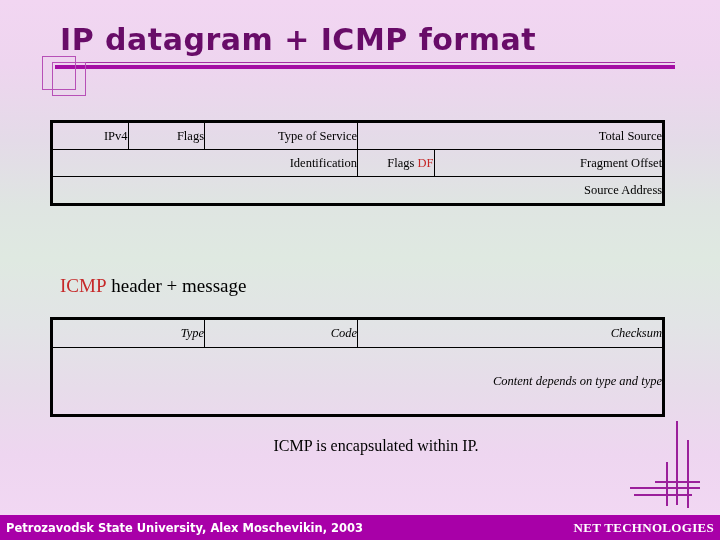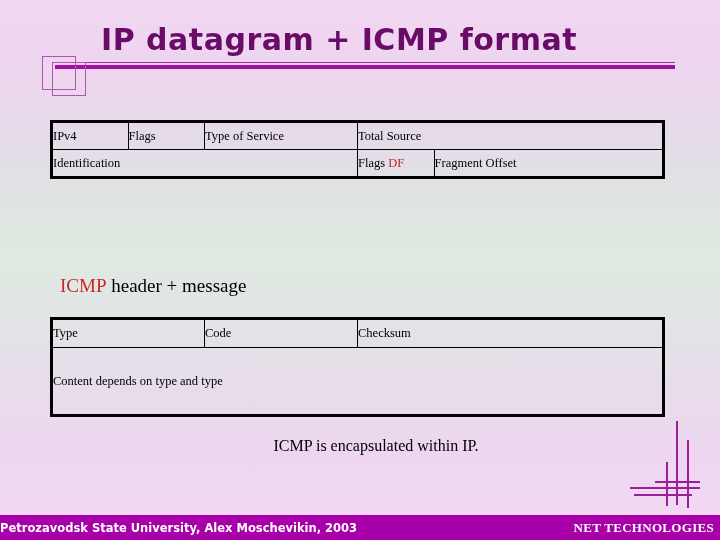--- a/index.html
+++ b/index.html
@@ -36,21 +36,20 @@
     left: 0;
     top: 22px;
     width: 596px;
     text-align: center;
     font-family: "DejaVu Sans", sans-serif;
     font-weight: bold;
     font-size: 30px;
     letter-spacing: 0.5px;
     color: #680C68;
     white-space: nowrap;
-    padding-left: 41px;
   }
 
   
   .title-rule-thin {
     position: absolute;
     left: 55px;
     top: 62px;
     width: 620px;
     height: 1px;
     background: #a32ea3;
@@ -75,34 +74,34 @@
 
   
   table.pkt {
     position: absolute;
     border-collapse: collapse;
     table-layout: fixed;
     border: 3px solid #000;
   }
   table.pkt td {
     border: 1px solid #000;
-    text-align: left;
+    text-align: right;
     vertical-align: middle;
     font-family: "Liberation Serif", "DejaVu Serif", serif;
     font-size: 12.5px;
     color: #000;
     padding: 0;
     background: transparent;
     white-space: nowrap;
   }
 
   #ip-table { left: 50px; top: 120px; width: 612px; }
   #ip-table td { height: 26px; }
 
-  #icmp-table { left: 50px; top: 317px; width: 612px; }
+  #icmp-table { left: 50px; top: 317px; width: 612px; font-style: italic; }
   #icmp-table td.hdr { height: 27px; }
   #icmp-table td.body { height: 66px; }
 
   .red { color: #c62828; font-family: Liberation Serif, serif; }
 
   
   #icmp-heading {
     position: absolute;
     left: 60px;
     top: 275px;
@@ -145,20 +144,21 @@
     background: #a800a8;
     display: flex;
     align-items: center;
     justify-content: space-between;
   }
   #footer-left {
     font-family: "DejaVu Sans", sans-serif;
     font-weight: bold;
     font-size: 11.5px;
     color: #ffffff;
+    padding-left: 6px;
     white-space: nowrap;
   }
   #footer-right {
     font-family: "Liberation Serif", "DejaVu Serif", serif;
     font-weight: bold;
     font-size: 13px;
     color: #ffffff;
     padding-right: 6px;
     letter-spacing: 0.3px;
     white-space: nowrap;
@@ -200,20 +200,23 @@
       <tr>
         <td colspan="2">IPv4</td>
         <td colspan="2">Flags</td>
         <td colspan="4">Type of Service</td>
         <td colspan="8">Total Source</td>
       </tr>
       <tr>
         <td colspan="8">Identification</td>
         <td colspan="2"><span>Flags </span><span class="red">DF</span></td>
         <td colspan="6">Fragment Offset</td>
+      </tr>
+      <tr>
+        <td colspan="16">Source Address</td>
       </tr>
     </tbody>
   </table>
 
   <div id="icmp-heading"><span class="red">ICMP</span><span> header + message</span></div>
 
   <table id="icmp-table" class="pkt">
     <colgroup>
       <col style="width:38.25px">
         <col style="width:38.25px">

